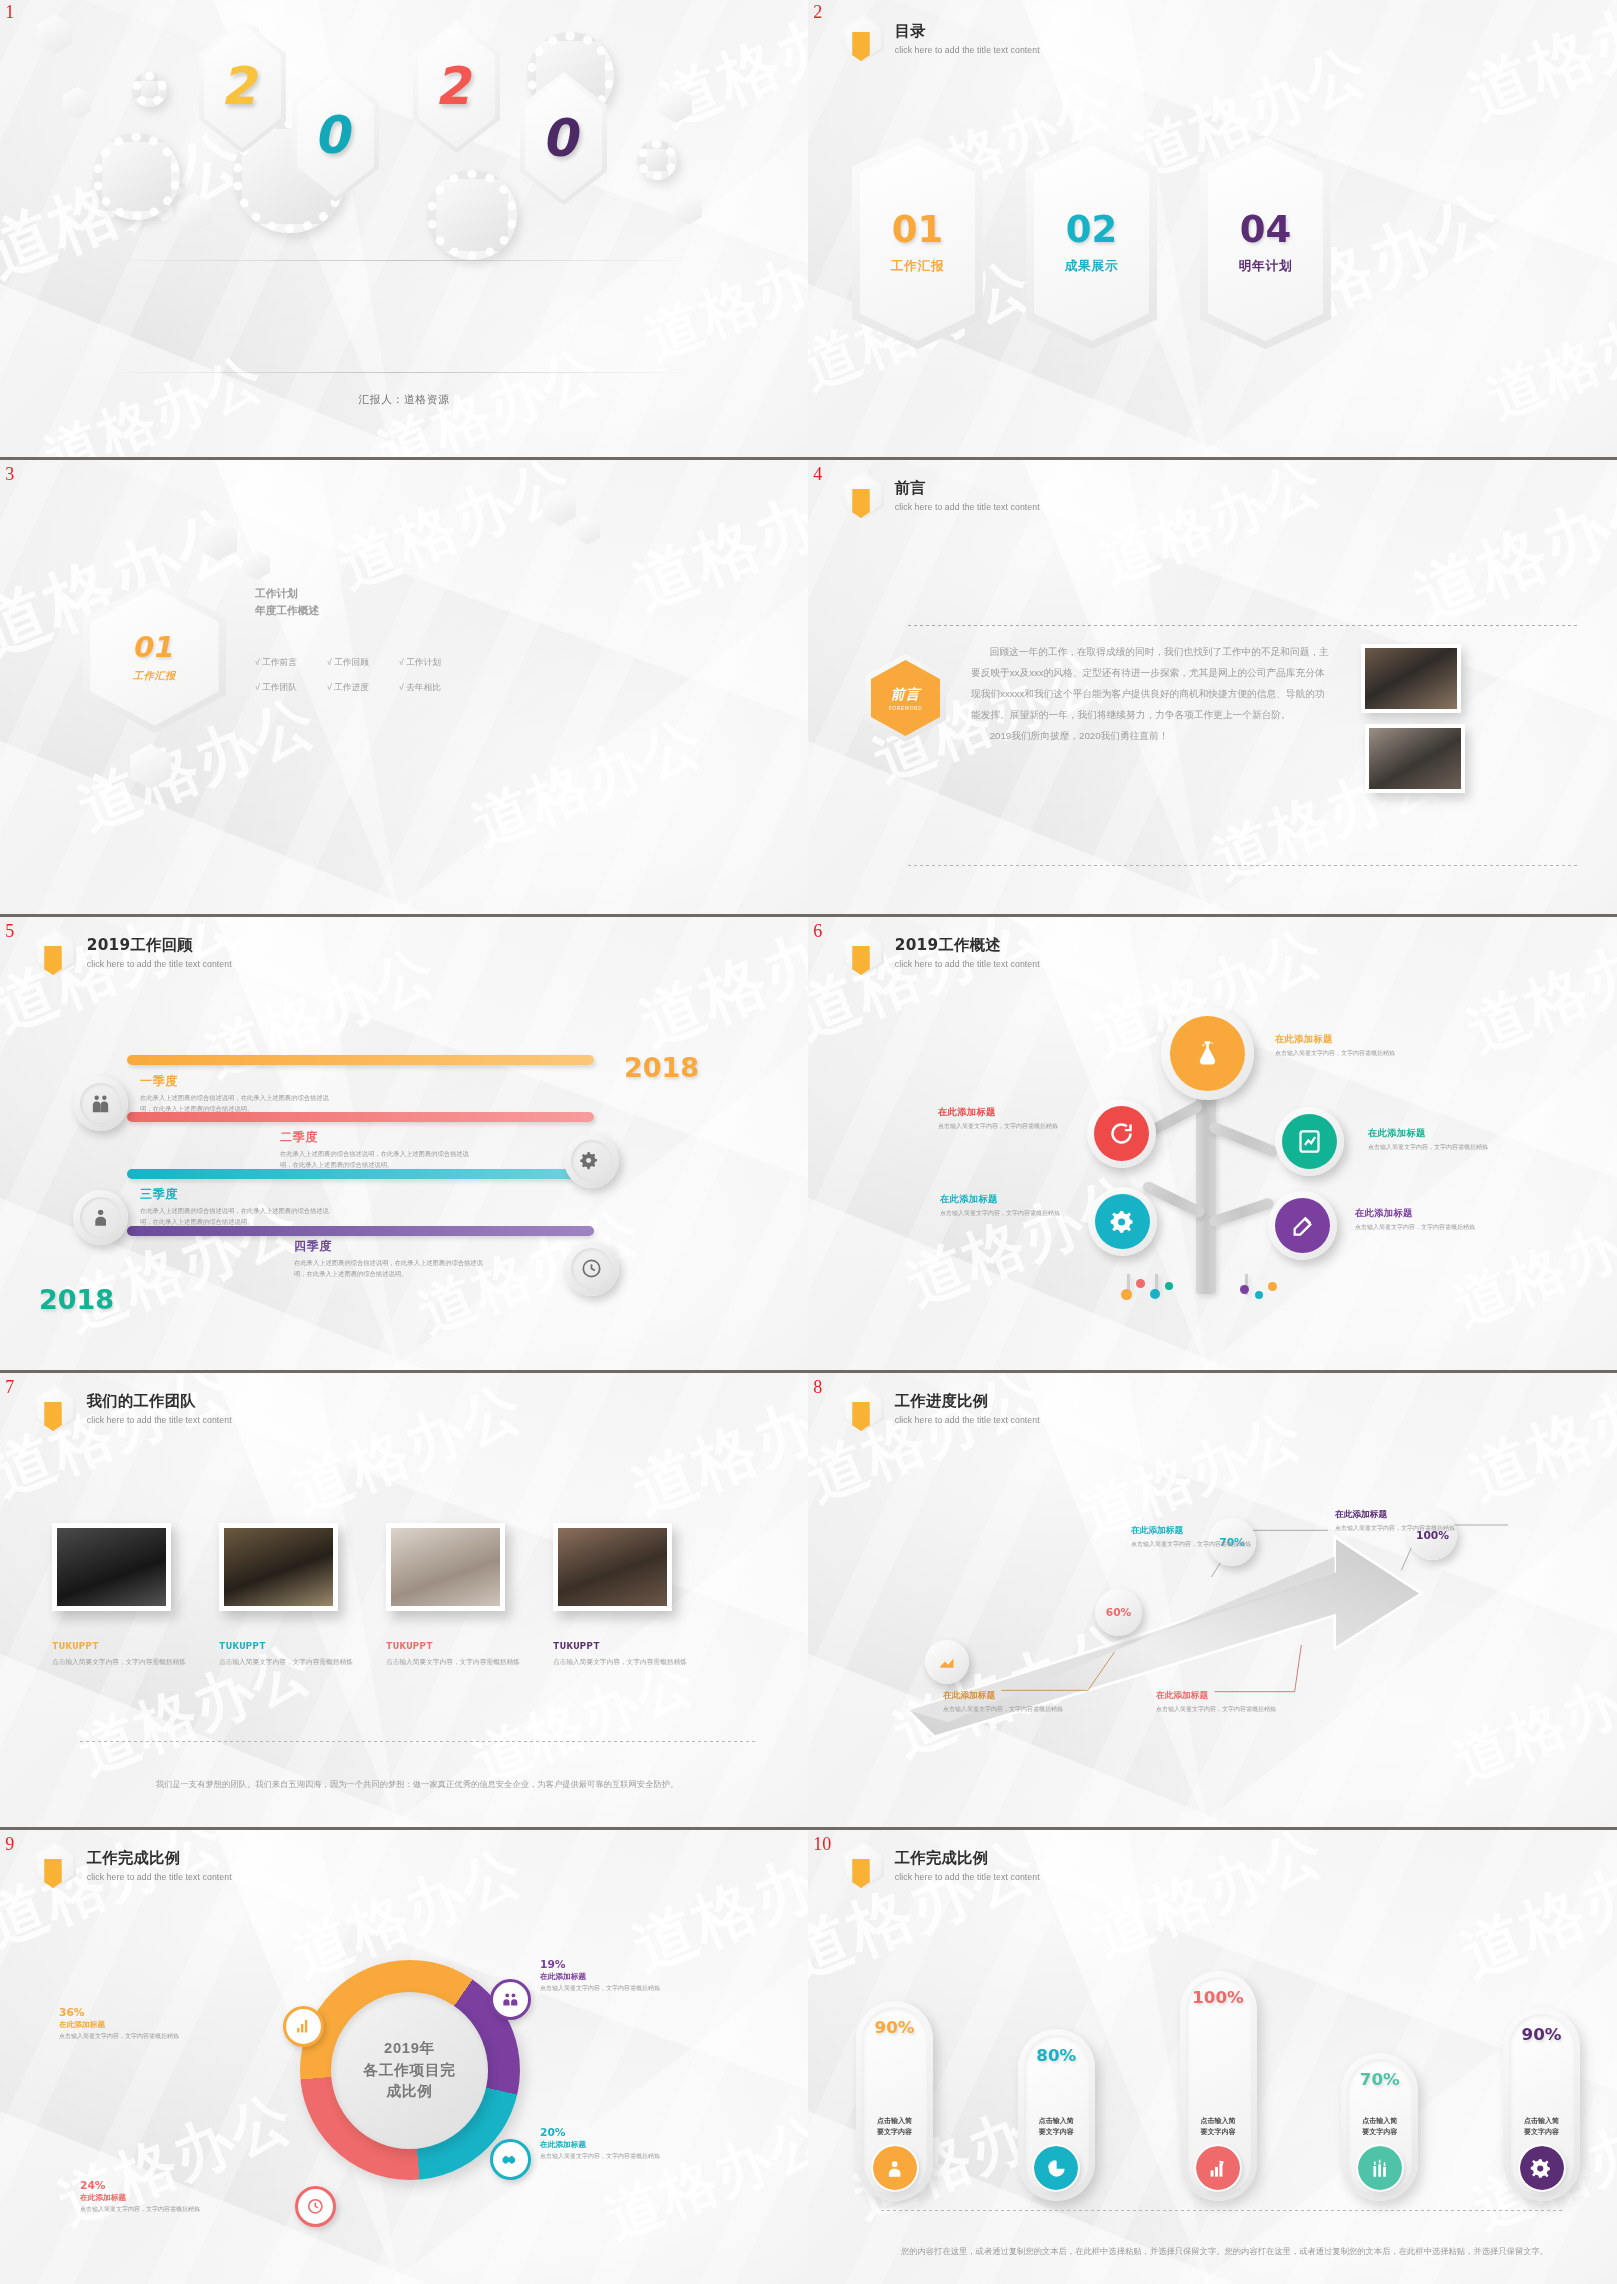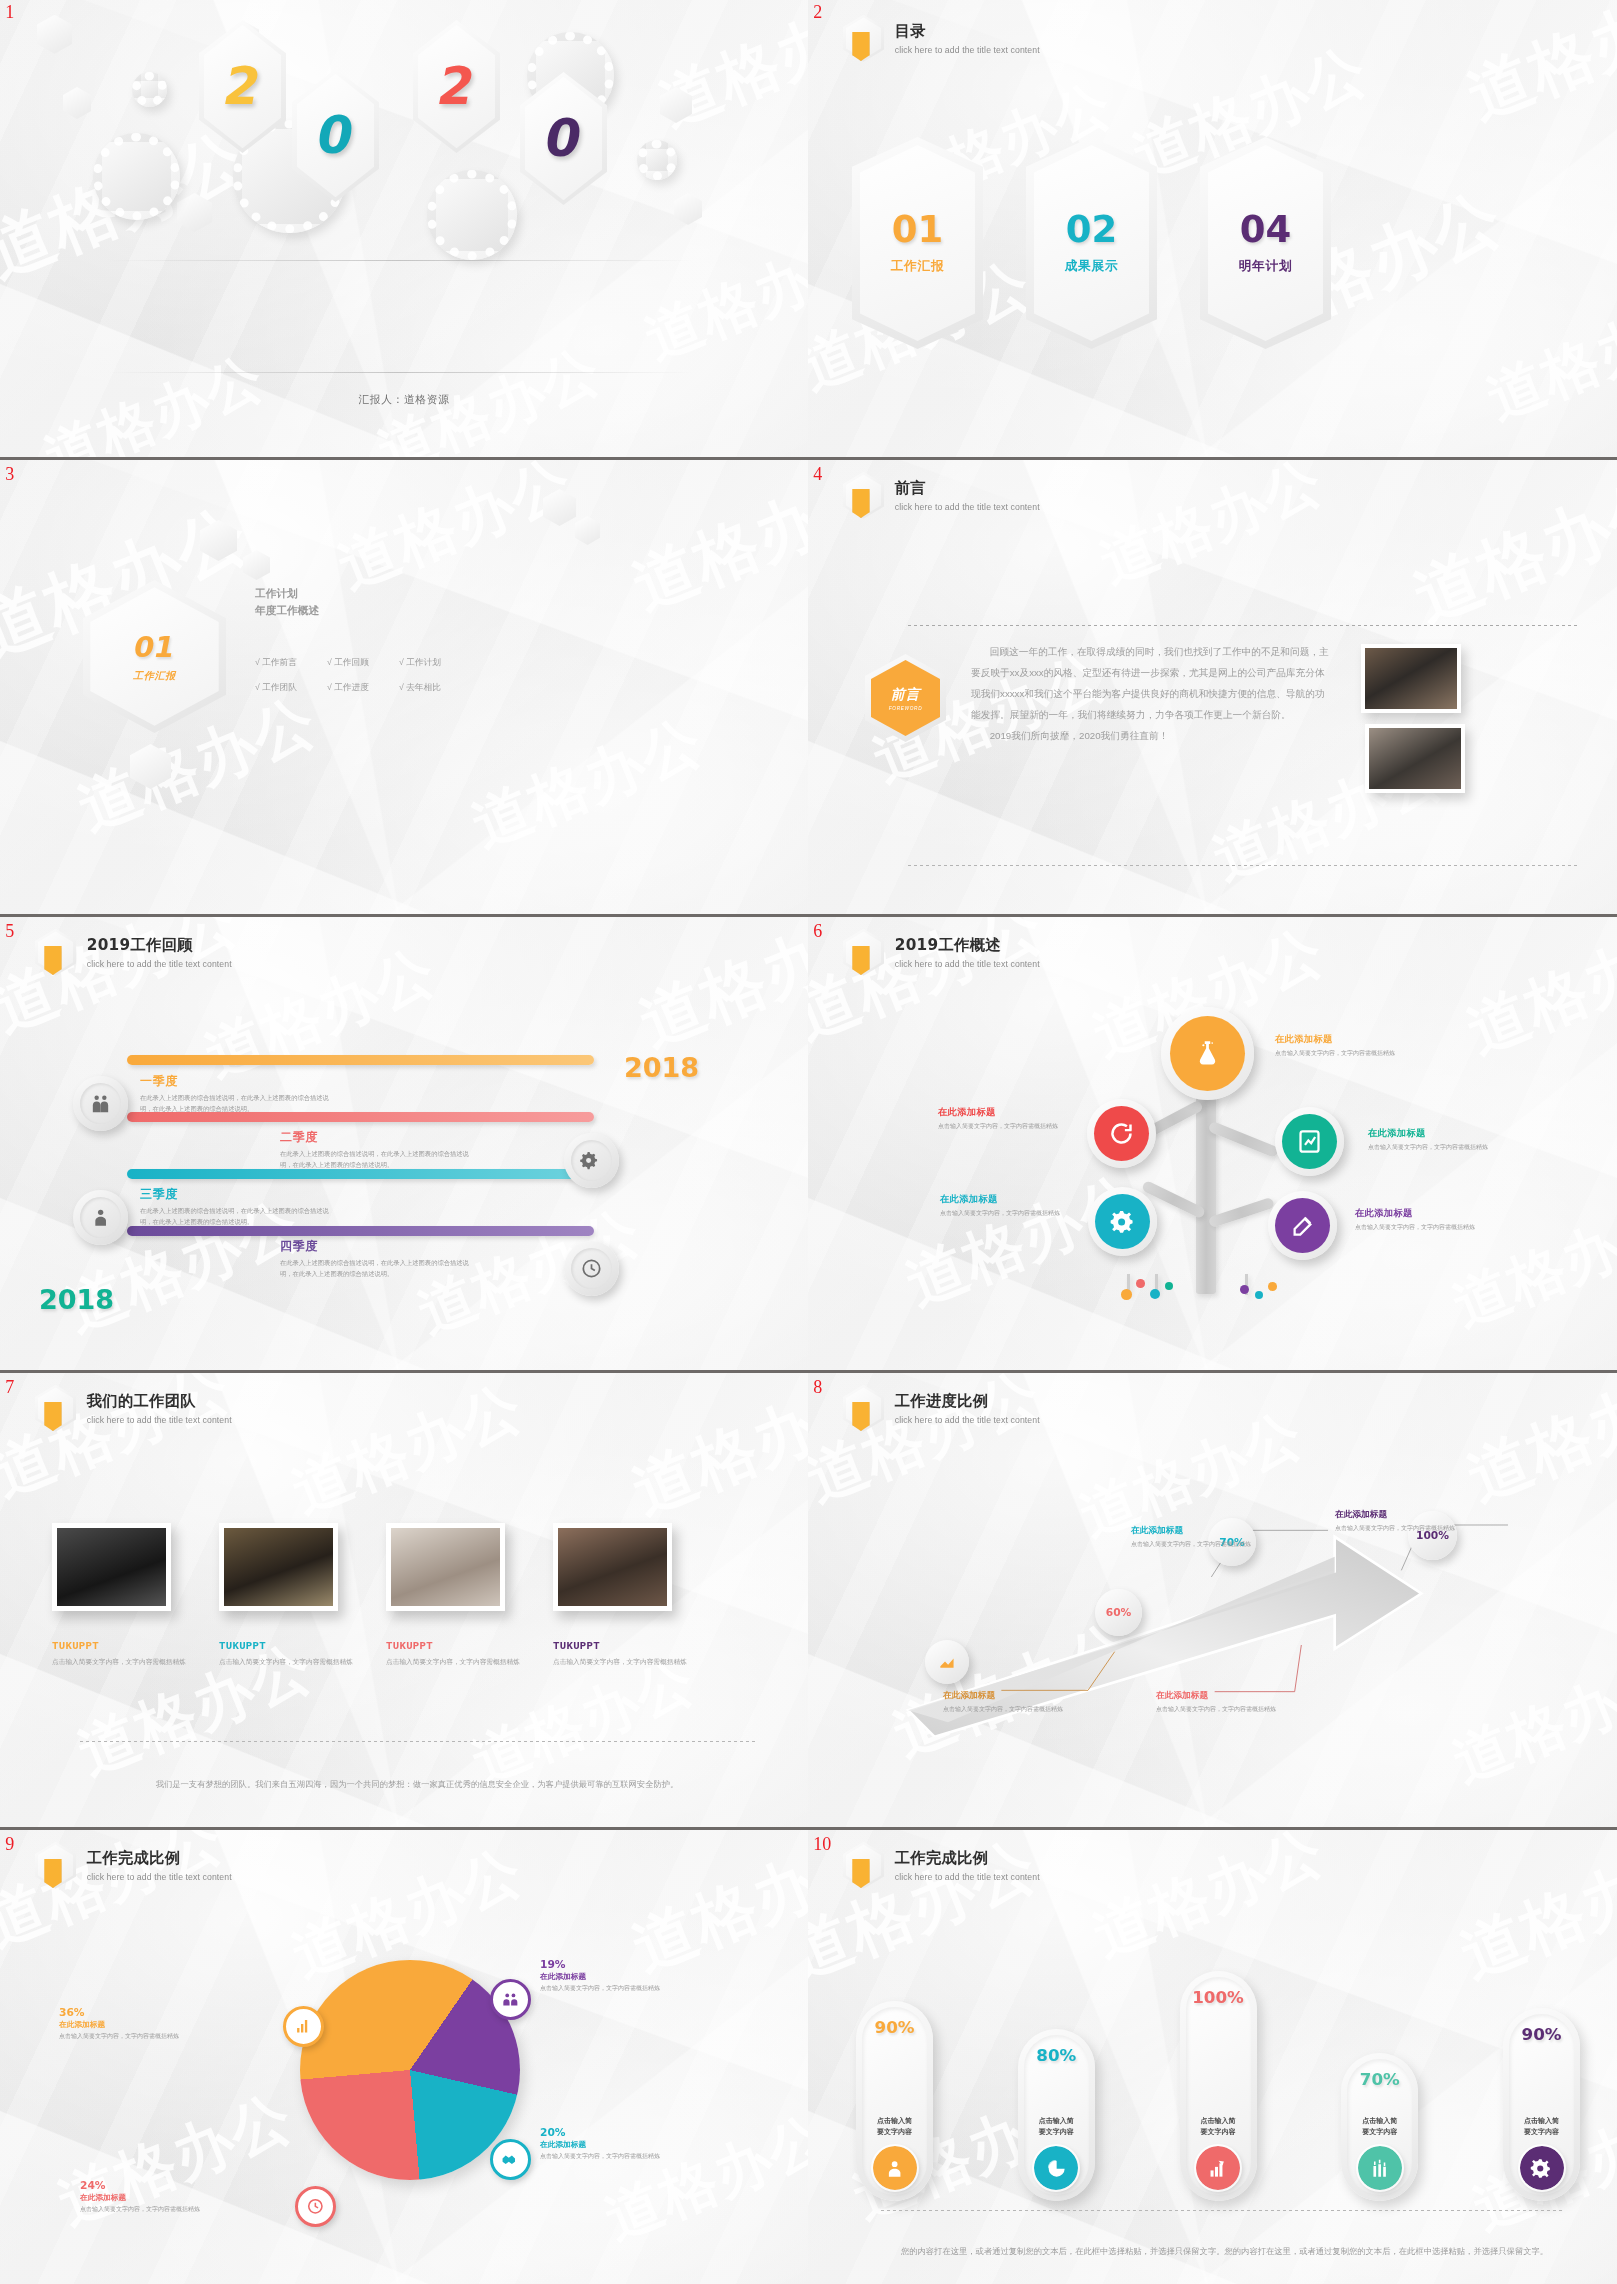--- a/index.html
+++ b/index.html
@@ -487,21 +487,21 @@
 
     <div class="qbar" style="left:127px;top:312px;width:467px;background:linear-gradient(90deg,#6b4a9a,#9f84c2);"></div>
     <div class="qcirc" style="left:564px;top:327px;">
       <i>
         <svg width="23" height="23" viewBox="0 0 24 24" fill="none" stroke="#6e6e6e" stroke-width="1.8">
             <circle cx="12" cy="12" r="8.5"></circle>
             <path d="M12 7.5V12l3.5 2"></path>
           </svg>
       </i>
     </div>
-    <div class="qtxt" style="left:280px;top:324px;width:200px;">
+    <div class="qtxt" style="left:294px;top:324px;width:200px;">
       <div class="qh" style="color:#6b4a9a;">四季度</div>
       <div class="qp">在此录入上述图表的综合描述说明，在此录入上述图表的综合描述说明，在此录入上述图表的综合描述说明。</div>
     </div>
   </div>
 
   <div class="slide r" id="s6" style="left:808px;top:914px;">
     <div class="topbar"></div>
     <div class="sl-num" style="top:8px;">6</div>
     <span class="wm" style="left:-20px;top:13.3px;font-size:64px;">道格办公</span>
     <span class="wm" style="left:280px;top:40px;font-size:59px;">道格办公</span>
@@ -743,20 +743,25 @@
       <div class="hex-sm"></div>
       <div class="hdr-txt">
         <div class="t1">工作完成比例</div>
         <div class="t2">click here to add the title text content</div>
       </div>
     </div>
 
     <div class="donut" style="background:conic-gradient(from -95deg,
            #f9a93b 0 36%, #7b3fa0 36% 55%, #18b2c6 55% 75%, #ef6a6a 75% 100%);
            box-shadow:4px 6px 13.3px rgba(0,0,0,.14);"></div>
+    <div class="dctr">
+      <span>2019年</span>
+      <span>各工作项目完</span>
+      <span>成比例</span>
+    </div>
 
     <div class="pm" style="left:283px;top:179px;border-color:#f9a93b;">
       <svg width="18.7" height="18.7" viewBox="0 0 24 24" fill="#f9a93b">
           <path d="M4 20h3v-6H4v6zm5 0h3V9H9v11zm5 0h3V4h-3v16z"></path>
         </svg>
     </div>
     <div class="pm" style="left:490px;top:152px;border-color:#7b3fa0;">
       <svg width="18.7" height="18.7" viewBox="0 0 24 24" fill="#7b3fa0">
           <circle cx="8" cy="7" r="2.4"></circle>
           <circle cx="16" cy="7" r="2.4"></circle>

